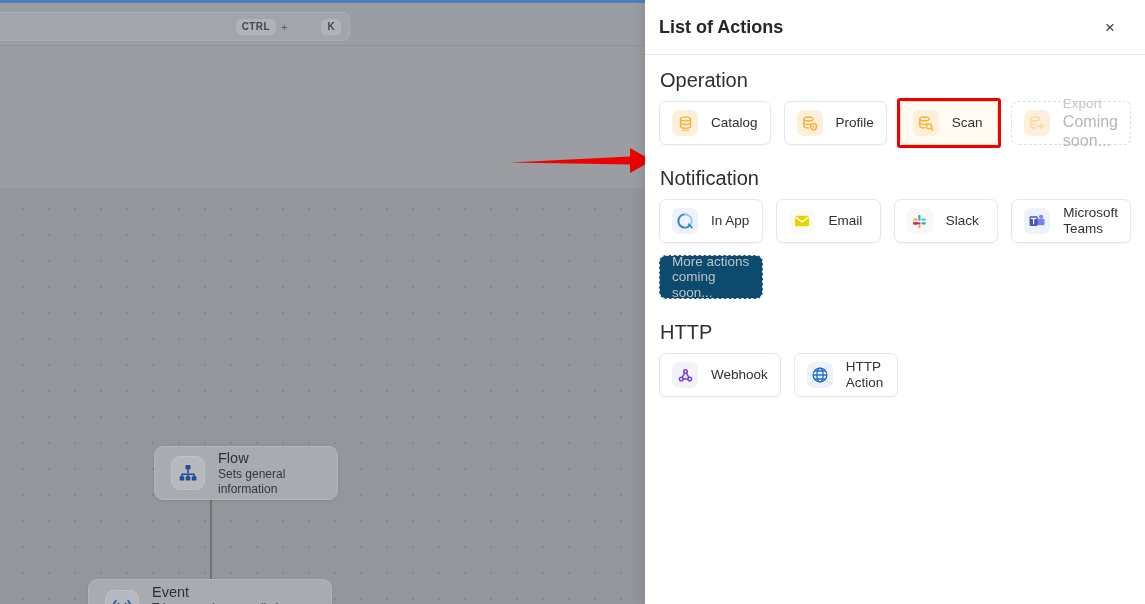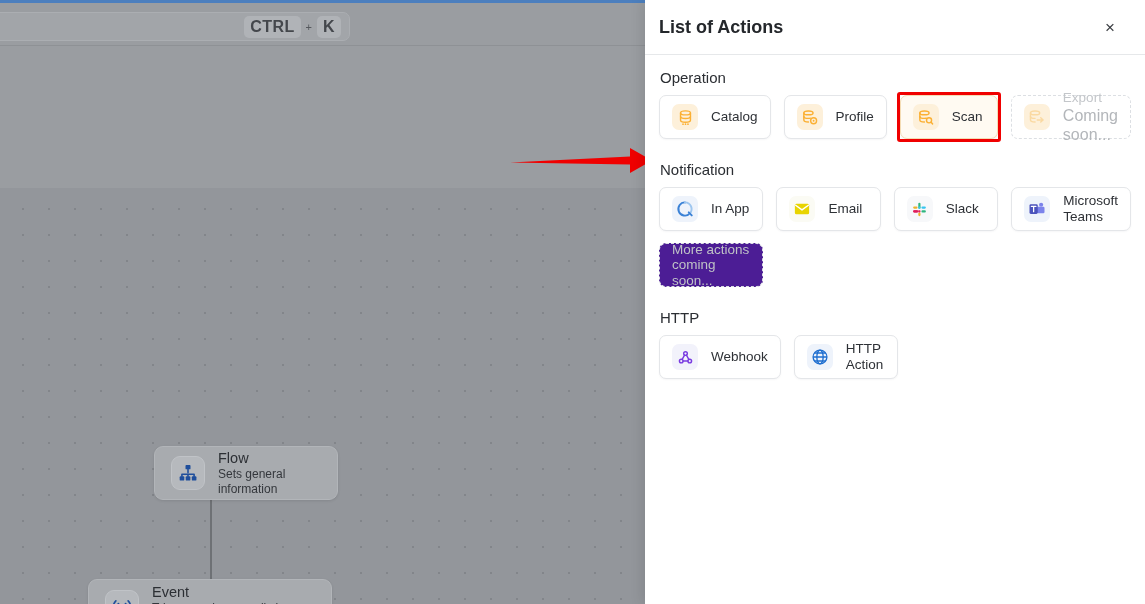--- a/index.html
+++ b/index.html
@@ -26,22 +26,22 @@
     position: absolute; left: -300px; top: 9px; width: 650px; height: 29px;
     background: #a2a5a9; border: 1px solid #abaeb2; border-radius: 7px;
     display: flex; align-items: center; padding: 0 8px 0 14px;
   }
   .search-pill .ph {
     flex: 1; font-size: 13.5px; color: #5e6167; letter-spacing: .1px;
   }
   .kbd-group { display: flex; align-items: center; gap: 5px; }
   .kbd {
     background: #b0b3b7; border-radius: 5px; padding: 3px 6px;
-    font-size: 16px; font-weight: bold; color: #44474c;
-    letter-spacing: .4px; line-height: 1;
+    font-size: 10px; font-weight: bold; color: #44474c;
+    letter-spacing: .4px; line-height: 1; margin-left: 29px;
   }
   .kbd-plus { font-size: 11px; color: #55585d; }
   .bg-topbar-divider {
     position: absolute; left: 0; top: 45px; width: 645px; height: 1px;
     background: #8e9195;
   }
 
   
   .canvas {
     position: absolute; left: 0; top: 46px; width: 645px; height: 558px;
@@ -100,21 +100,21 @@
   .panel-title { font-size: 18px; color: #24272b; font-weight: bold; }
   .panel-close {
     width: 26px; height: 26px; border: none; background: transparent;
     cursor: pointer; font-size: 17px; color: #3a3d42; line-height: 1;
     display: flex; align-items: center; justify-content: center;
   }
   .panel-body { flex: 1; overflow: hidden; padding: 14px 14px 0 14px; }
 
   .group { margin-bottom: 6px; }
   .group-title {
-    font-size: 15px; color: #2b2e33;
+    font-size: 20px; color: #2b2e33;
     margin: 0 0 9px 1px; font-weight: normal;
   }
   .grid { display: grid; grid-template-columns: 1fr 1fr 1fr 1fr; gap: 12px 13px; }
 
   .action {
     height: 44px; border: 1px solid #e4e6e9; border-radius: 7px;
     background: #fff; display: flex; align-items: center; gap: 13px;
     padding: 0 12px; cursor: pointer;
     box-shadow: 0 1px 2px rgba(16,24,40,.04);
   }
@@ -136,21 +136,21 @@
 
   .action.selected {
     background: #fffaf2; border: 1px solid #f4dcb4;
   }
   .action.disabled {
     border: 1px dashed #dcdfe3; background: #fff; cursor: default;
     box-shadow: none;
   }
   .action.disabled .action-label { color: #c3c6ca; }
   .action.placeholder {
-    border: 1px dashed #dcdfe3; background: #4c1d95; cursor: default;
+    border: 1px dashed #dcdfe3; background: #0c4a6e; cursor: default;
     justify-content: center; box-shadow: none;
   }
   .action.placeholder .action-label { color: #bfc2c6; font-size: 13.5px; }
 
   .sel-wrap { position: relative; text-align: right; }
   .sel-wrap::after {
     content: ""; position: absolute; left: -3px; top: -3px;
     right: -3px; bottom: -3px; border: 3px solid #f00000;
     border-radius: 3px; pointer-events: none;
   }

